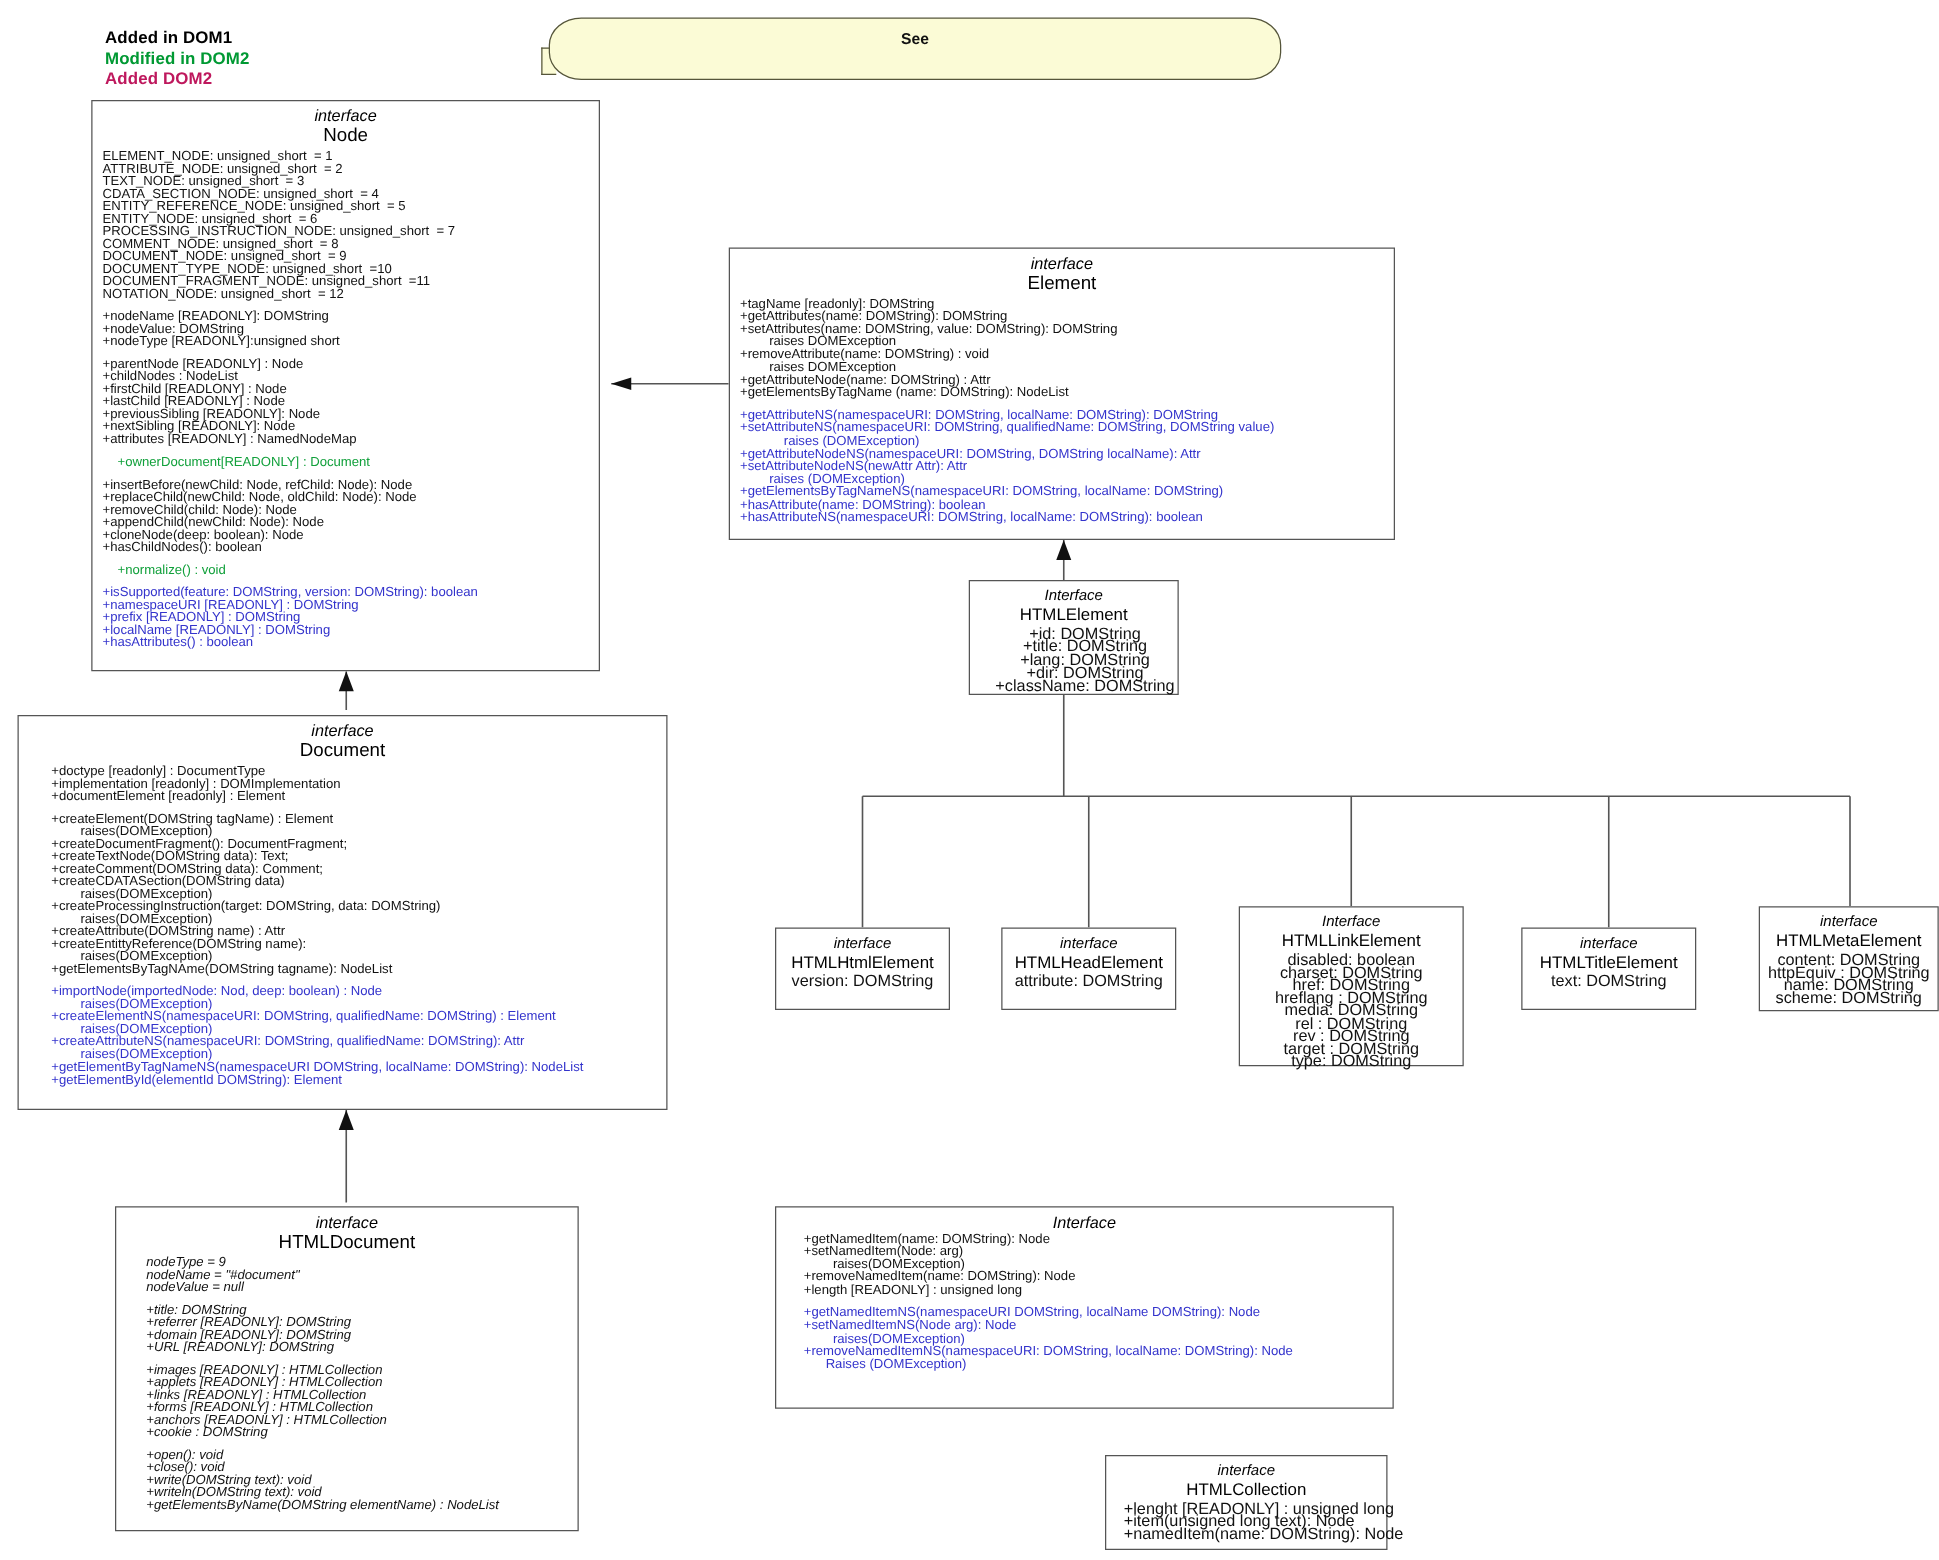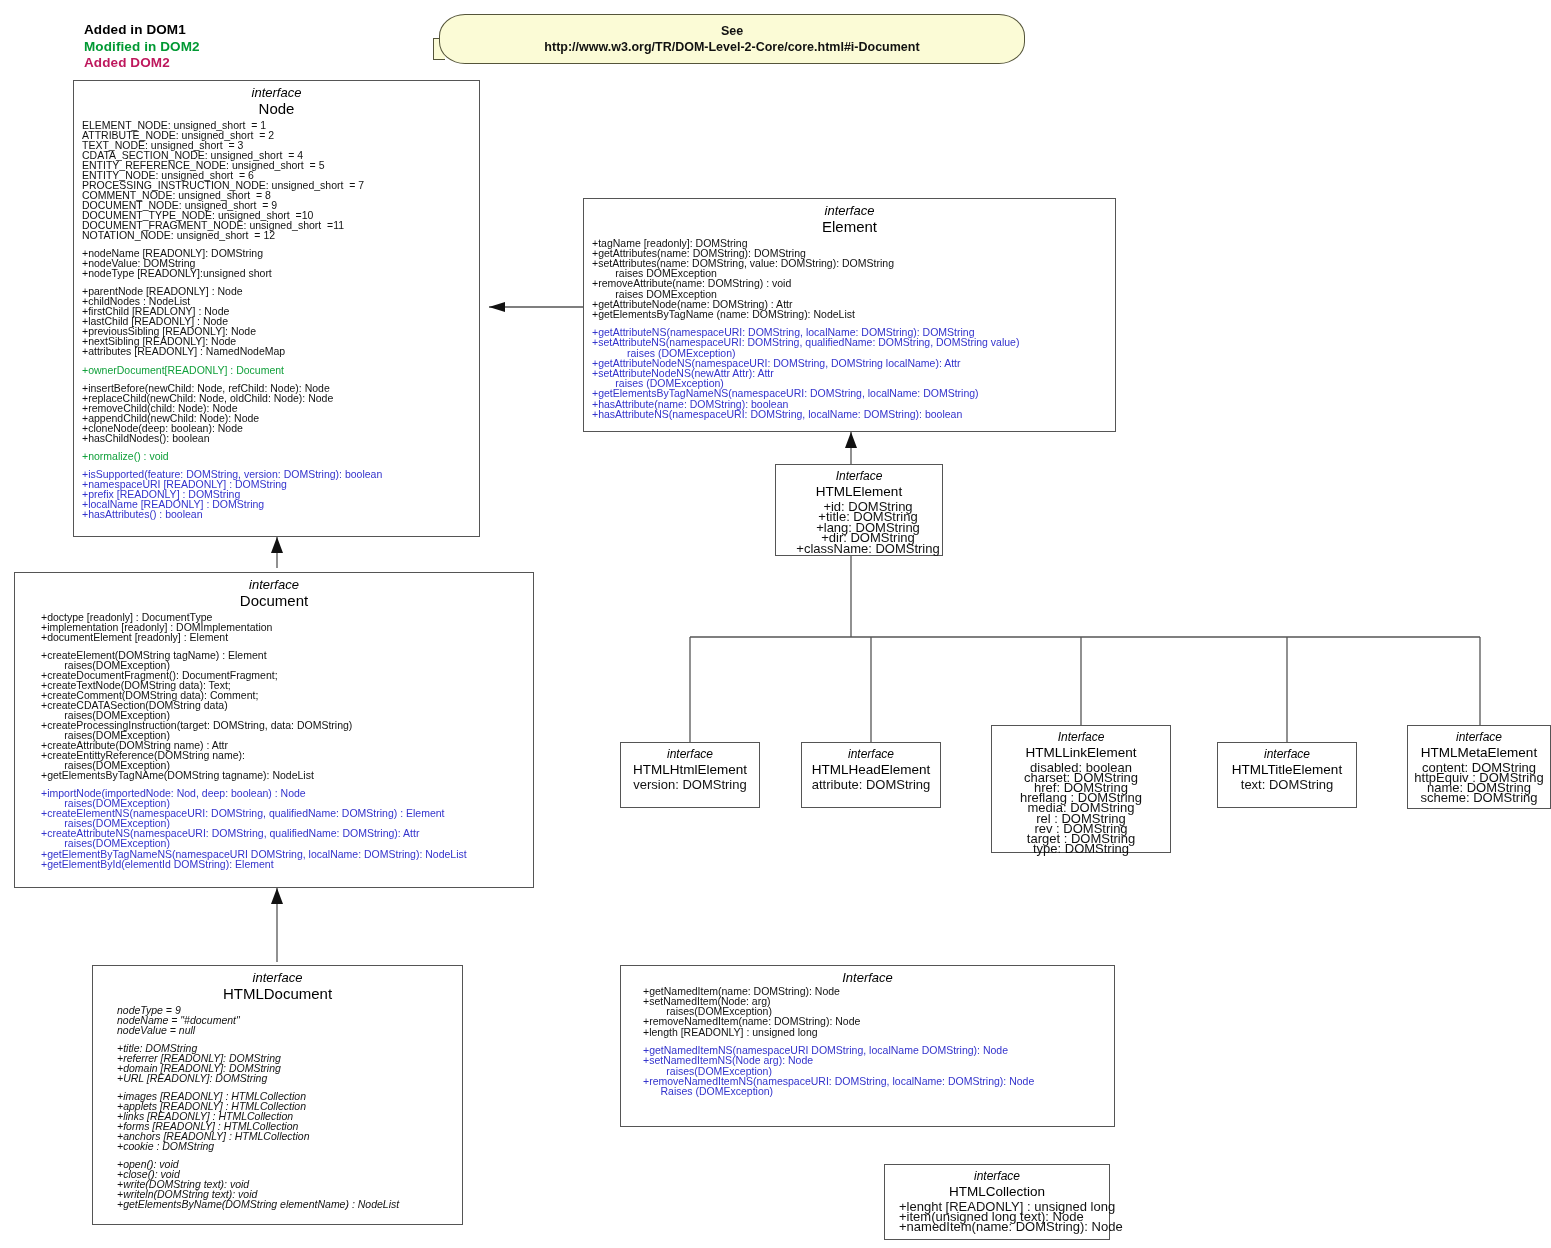--- a/index.html
+++ b/index.html
@@ -112,21 +112,21 @@
   .cls .body .ln {
     white-space: pre;
     padding-left: 8px;
   }
   .cls.ctr .body .ln {
     padding-left: 0;
     text-align: center;
   }
   .ln.gap { height: 8px; }
   .c-black { color: #111111; }
-  .c-green { color: #11a03b; }
+  .c-green { color: #11a03b; margin-left: 12px; }
   .c-blue  { color: #3333cc; }
 
   
   #box-node .body      { line-height: 10.05px; }
   #box-element .body   { line-height: 10.2px; }
   #box-document .body  { line-height: 10.05px; }
   #box-htmldocument .body { line-height: 10.0px; font-style: italic; }
   #box-namednodemap .body { line-height: 10.3px; }
 
   .small .nm { font-size: 13.5px; line-height: 16px; }
@@ -168,21 +168,20 @@
     <div class="lg-dom1">Added in DOM1</div>
     <div class="lg-mod2">Modified in DOM2</div>
     <div class="lg-add2">Added DOM2</div>
   </div>
 
   <div class="note">
     <div class="tail"></div>
     <div class="bubble"></div>
     <div class="txt">
       <div>See</div>
-      <div>http://www.w3.org/TR/DOM-Level-2-Core/core.html#i-Document</div>
     </div>
   </div>
 
   <div class="cls" id="box-node" style="left:73px; top:80px; width:407px; height:457px;">
     <div class="hdr">
       <div class="stereo">interface</div>
       <div class="nm">Node</div>
     </div>
     <div class="body">
         <div class="ln c-black">ELEMENT_NODE: unsigned_short  = 1</div>

